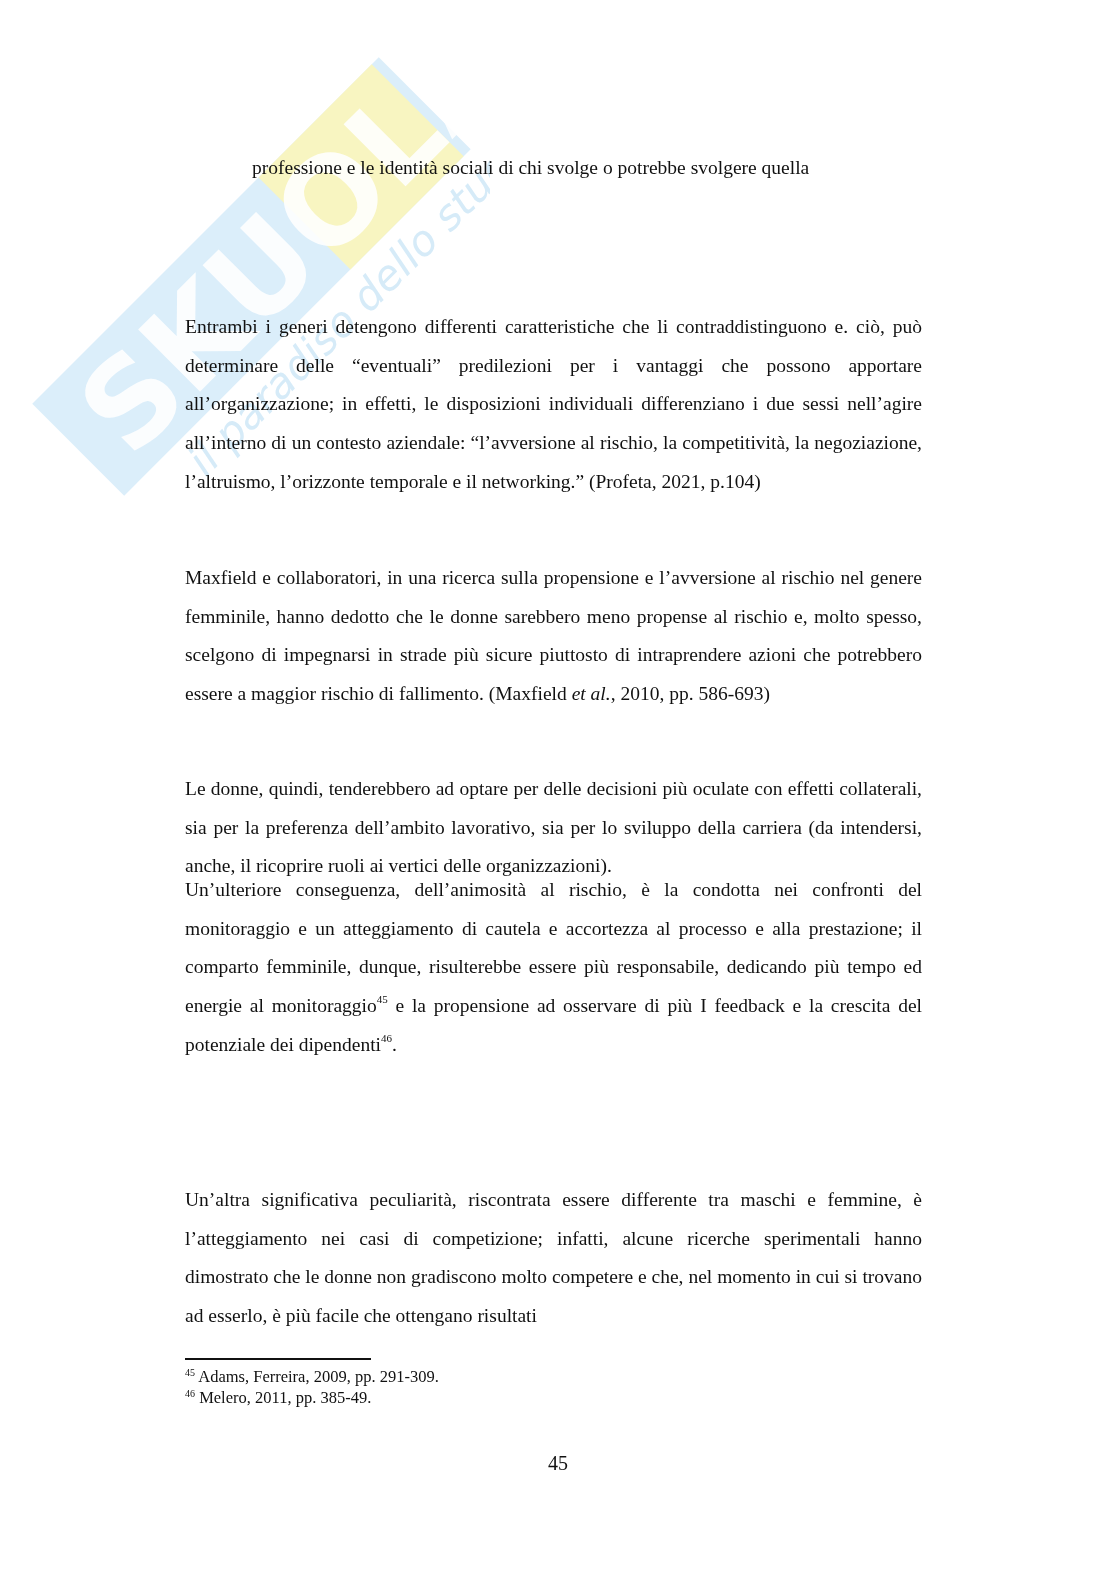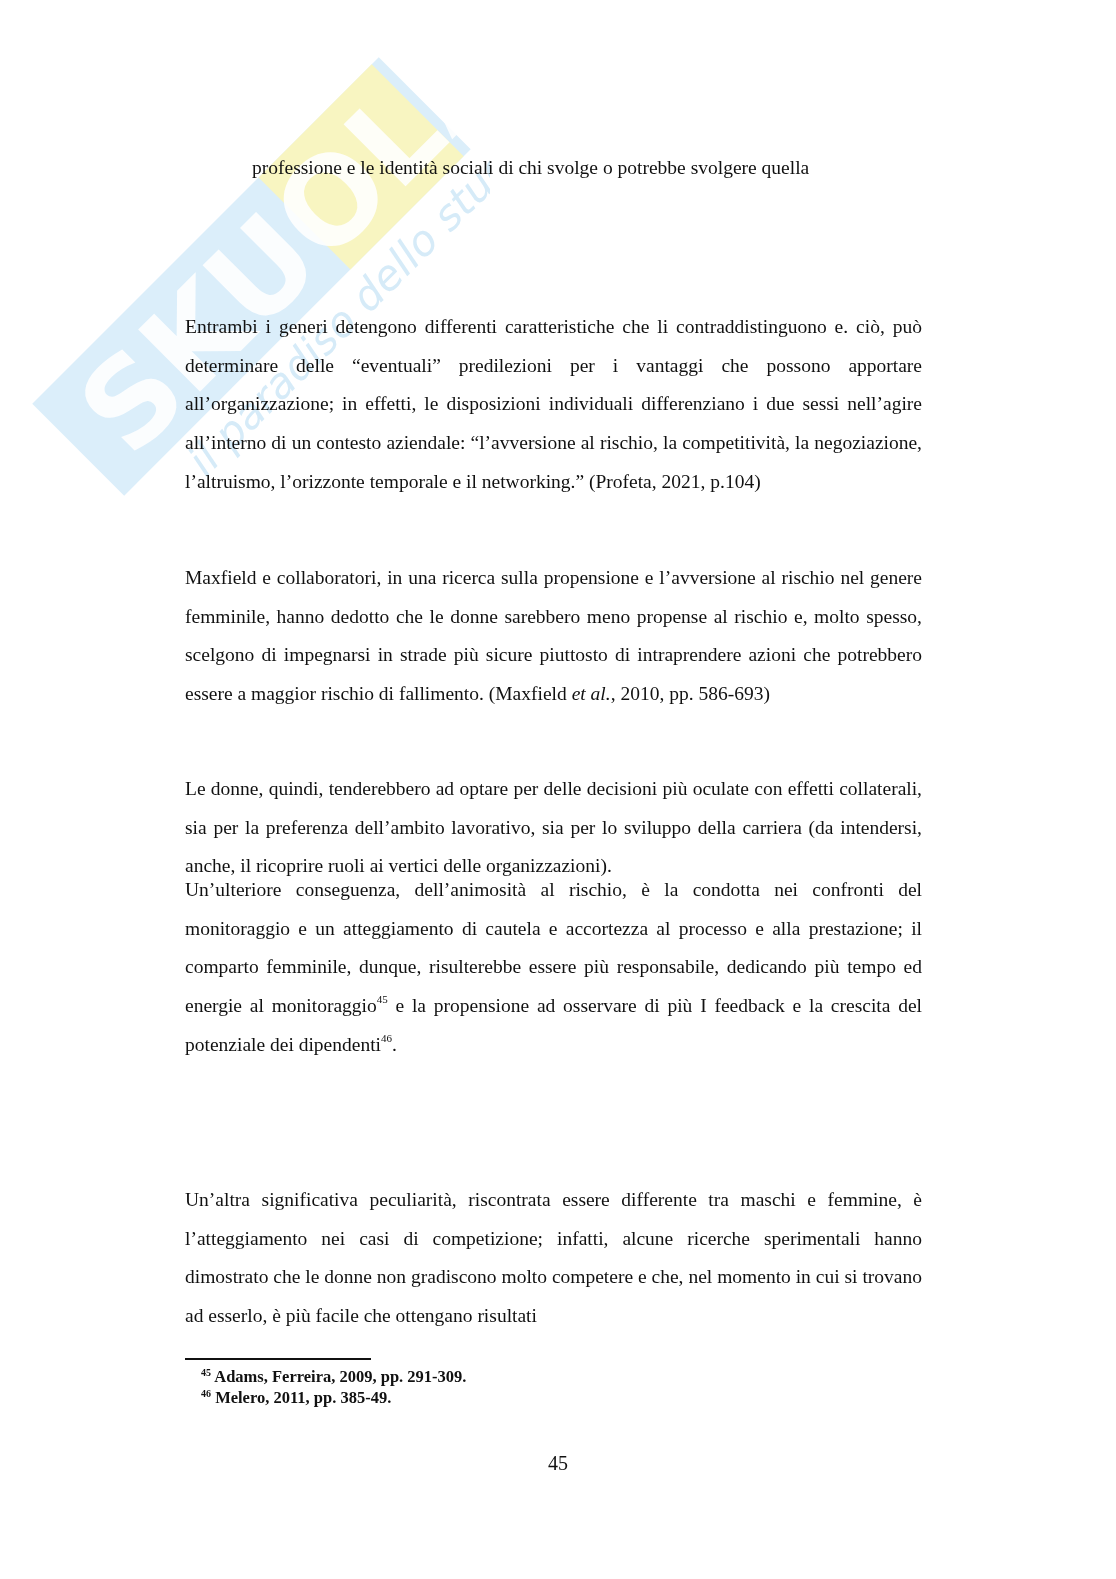--- a/index.html
+++ b/index.html
@@ -3,21 +3,21 @@
 <meta charset="utf-8">
 <style>
   html, body { margin: 0; padding: 0; background: #ffffff; }
   body { width: 1116px; height: 1579px; position: relative; overflow: hidden; font-family: "Liberation Serif", serif; color: #111; }
   .watermark { position: absolute; left: 20px; top: 40px; width: 470px; height: 480px; pointer-events: none; }
   .quote { position: absolute; left: 252px; top: 148px; width: 670px; font-size: 19.5px; line-height: 39px; text-align: justify; }
   .para { position: absolute; left: 185px; width: 737px; font-size: 19.5px; line-height: 38.7px; text-align: justify; }
   .para p { margin: 0; }
   sup { font-size: 11px; vertical-align: 9px; line-height: 0; }
   .fn-rule { position: absolute; left: 185px; top: 1358px; width: 186px; height: 2px; background: #111; }
-  .footnotes { position: absolute; left: 201px; top: 1366px; font-size: 16.5px; line-height: 21px; font-weight: bold; }
+  .footnotes { position: absolute; left: 185px; top: 1366px; font-size: 16.5px; line-height: 21px; }
   .footnotes sup { font-size: 10px; vertical-align: 6px; }
   .page-number { position: absolute; left: 0; width: 1116px; top: 1452px; text-align: center; font-size: 20px; }
 </style>
 </head>
 <body>
 
 <svg class="watermark" viewBox="0 0 470 480">
   <g transform="rotate(-45 235 240)">
     <rect x="-10" y="170" width="490" height="130" fill="#cfe8f8" opacity="0.75"></rect>
     <rect x="310" y="170" width="160" height="130" fill="#fff6b3" opacity="0.8"></rect>

